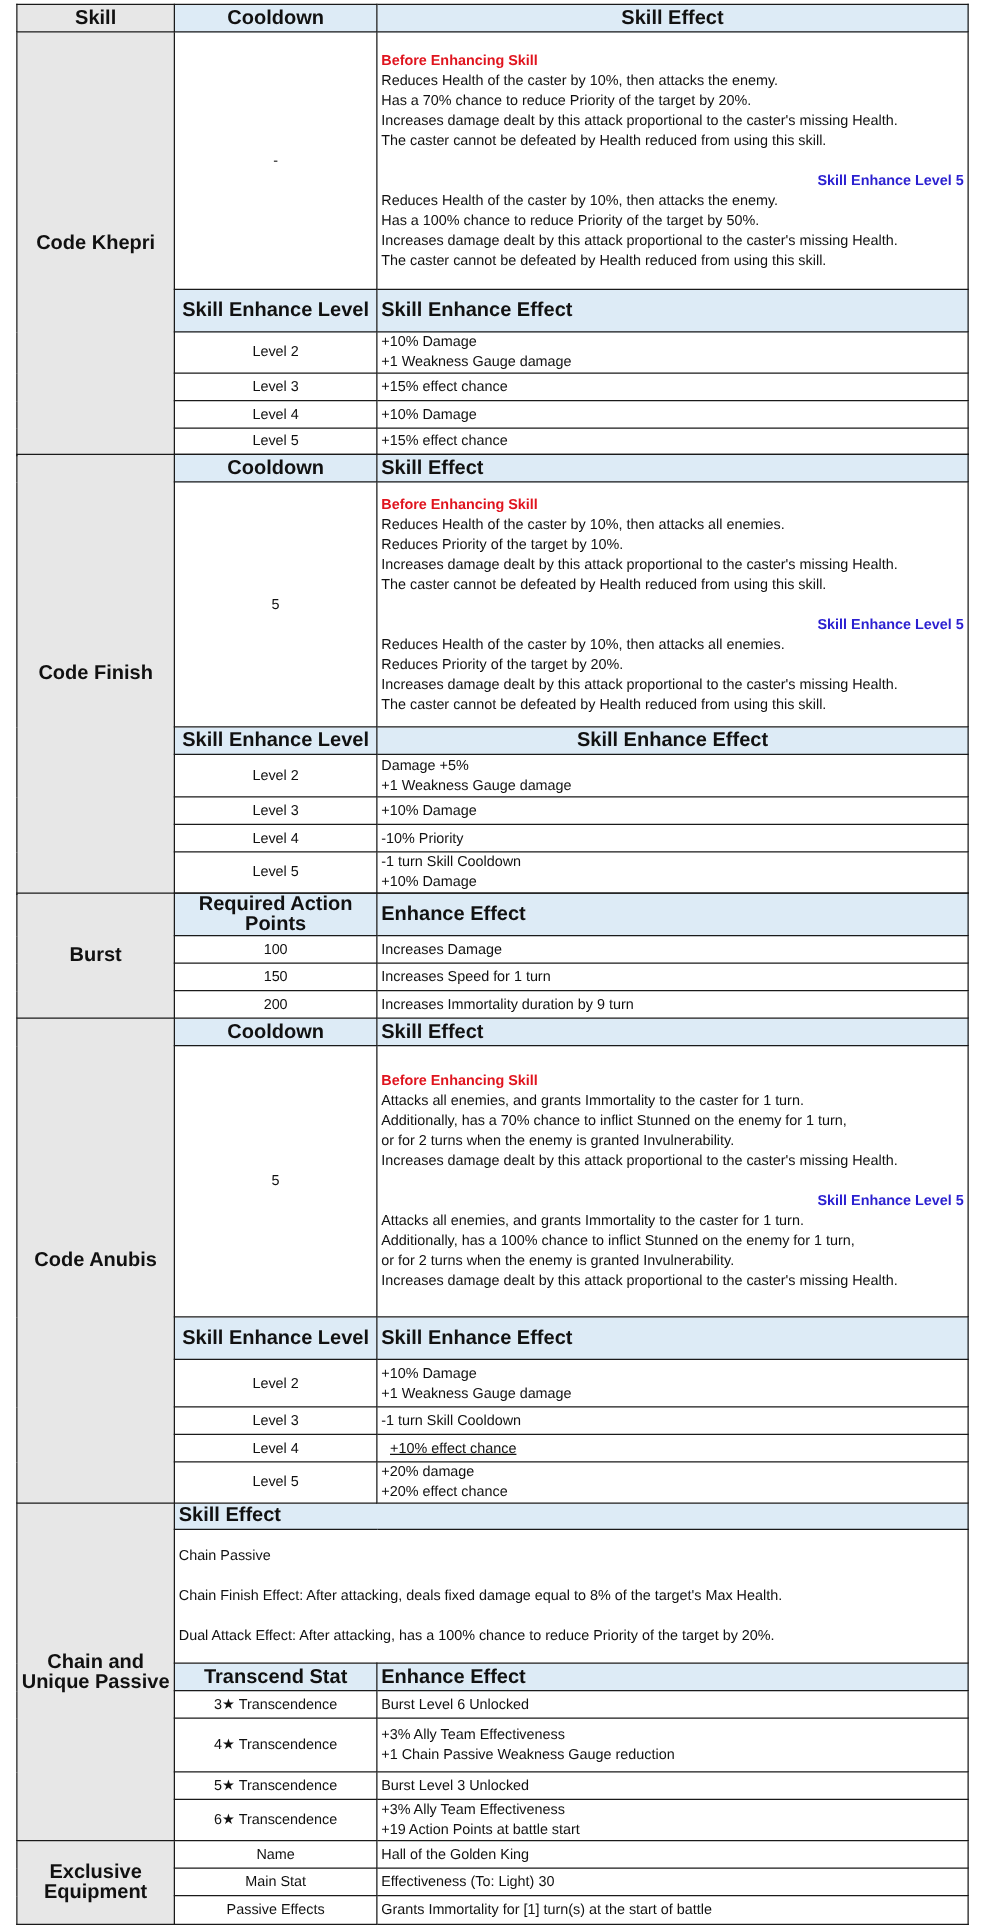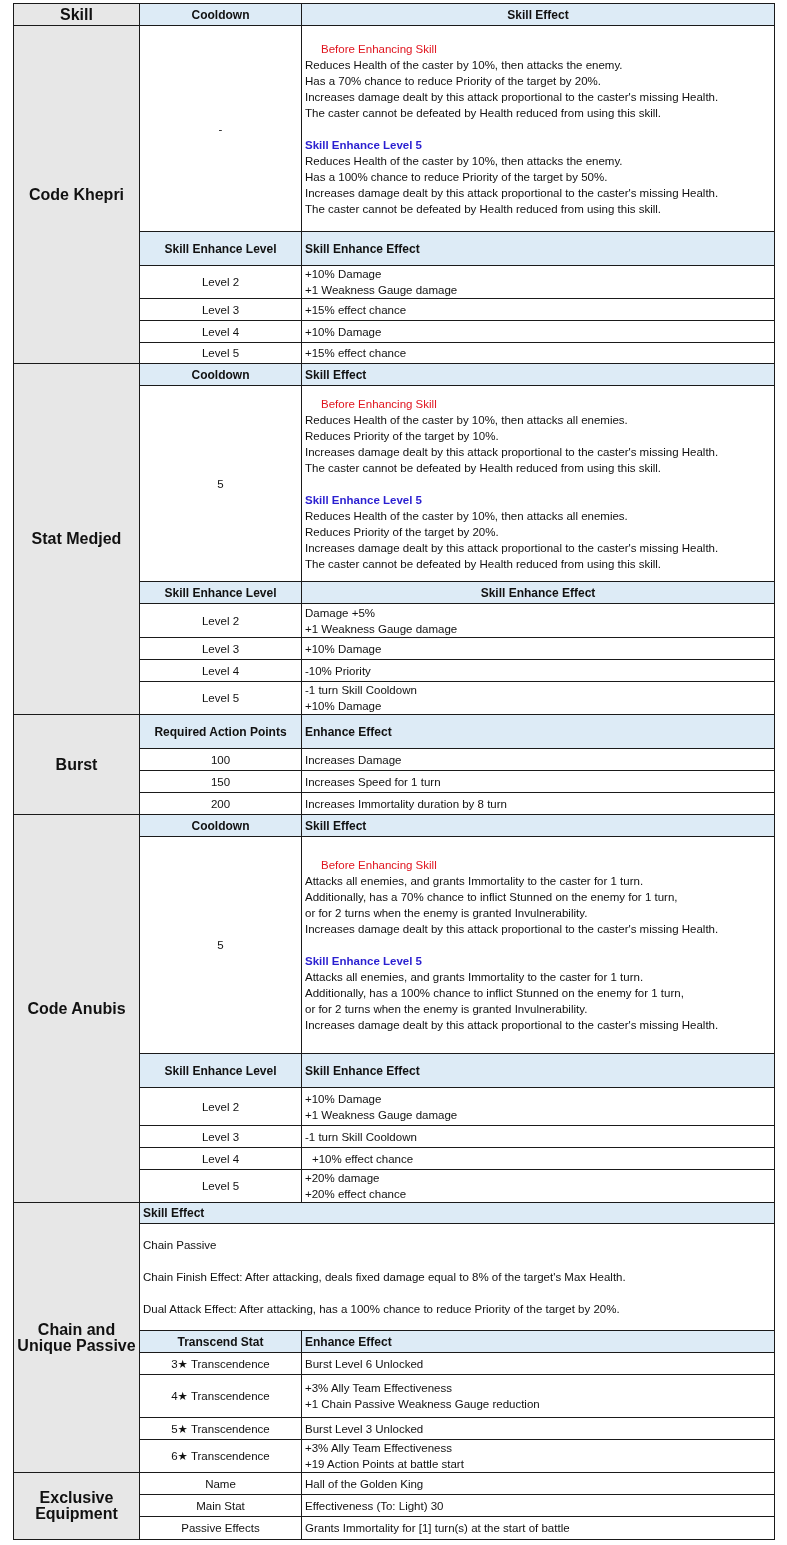--- a/index.html
+++ b/index.html
@@ -3,28 +3,28 @@
 <meta charset="utf-8">
 <style>
   html, body { margin: 0; padding: 0; background: #ffffff; }
   body { width: 787px; height: 1545px; position: relative; overflow: hidden;
          font-family: "Liberation Sans", "DejaVu Sans", sans-serif; color: #111; }
   table { position: absolute; left: 13px; top: 3px; width: 761px;
           border-collapse: collapse; table-layout: fixed; font-size: 11.5px; }
   td { border: 1px solid #1a1a1a; padding: 0 3px; vertical-align: middle; line-height: 16px; }
   col.c1 { width: 126px; } col.c2 { width: 162px; } col.c3 { width: 473px; }
   .skill { background: #e7e7e7; text-align: center; font-weight: bold; font-size: 16px; }
-  .hdr { background: #ddebf6; font-weight: bold; font-size: 12px; }
+  .hdr { background: #ddebf6; font-weight: bold; font-size: 16px; }
   .ctr { text-align: center; }
-  .red { color: #e0141e; font-weight: normal; margin-left: 16px; }
-  .blue { color: #2a1fd0; font-weight: bold; }
+  .red { color: #e0141e; font-weight: bold; }
+  .blue { color: #2a1fd0; font-weight: bold; text-align: right; }
   .line { display: block; white-space: nowrap; }
   .gap { display: block; height: 16px; }
   .ul { }
-  .pad { padding-left: 10px; }
+  .pad { padding-left: 10px; text-decoration: underline; }
 </style>
 </head>
 <body>
 
 <table>
   <colgroup>
       <col class="c1">
       <col class="c2">
       <col class="c3">
     </colgroup>
@@ -72,21 +72,21 @@
     <td class="ctr">Level 4</td>
     <td>+10% Damage</td>
   </tr>
   <tr style="height:21px">
     <td class="ctr">Level 5</td>
     <td>+15% effect chance</td>
   </tr>
   <tr style="height:0"></tr>
 
   <tr style="height:22px">
-    <td class="skill" rowspan="8">Stat Medjed</td>
+    <td class="skill" rowspan="8">Code Finish</td>
     <td class="hdr ctr">Cooldown</td>
     <td class="hdr">Skill Effect</td>
   </tr>
   <tr style="height:196px">
     <td class="ctr">5</td>
     <td>
       <span class="line red">Before Enhancing Skill</span>
       <span class="line">Reduces Health of the caster by 10%, then attacks all enemies.</span>
       <span class="line">Reduces Priority of the target by 10%.</span>
       <span class="line">Increases damage dealt by this attack proportional to the caster's missing Health.</span>
@@ -135,21 +135,21 @@
   <tr style="height:22px">
     <td class="ctr">100</td>
     <td>Increases Damage</td>
   </tr>
   <tr style="height:22px">
     <td class="ctr">150</td>
     <td>Increases Speed for 1 turn</td>
   </tr>
   <tr style="height:22px">
     <td class="ctr">200</td>
-    <td>Increases Immortality duration by 8 turn</td>
+    <td>Increases Immortality duration by 9 turn</td>
   </tr>
 
   <tr style="height:22px">
     <td class="skill" rowspan="7">Code Anubis</td>
     <td class="hdr ctr">Cooldown</td>
     <td class="hdr">Skill Effect</td>
   </tr>
   <tr style="height:217px">
     <td class="ctr">5</td>
     <td>

